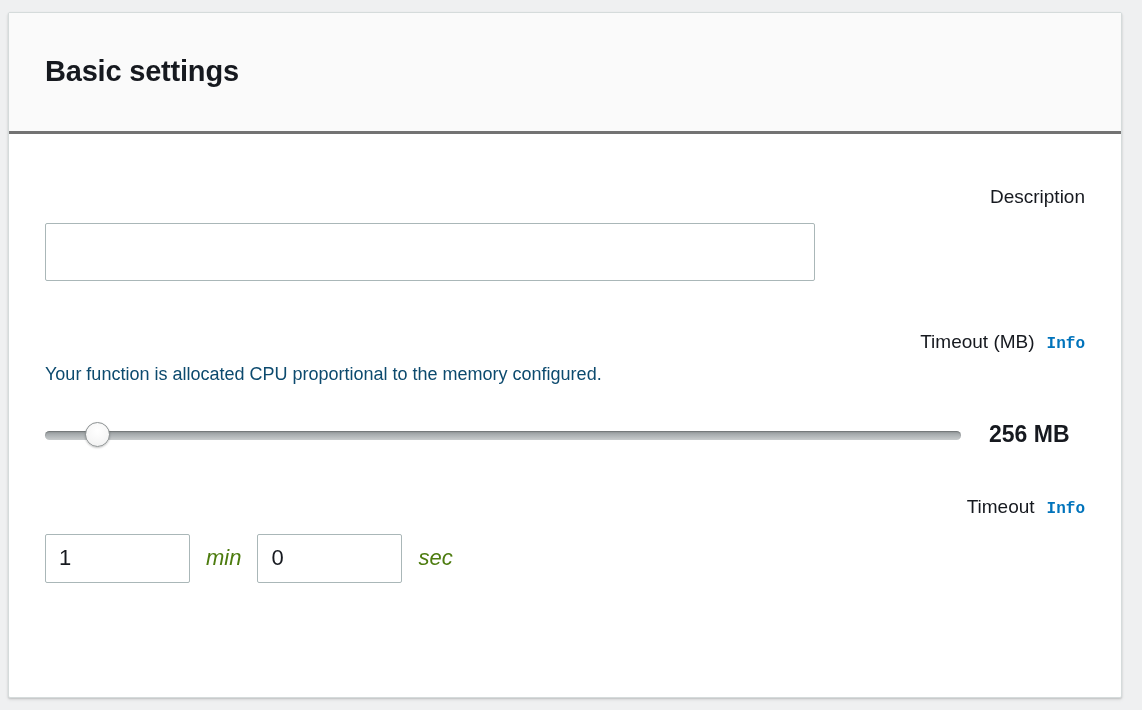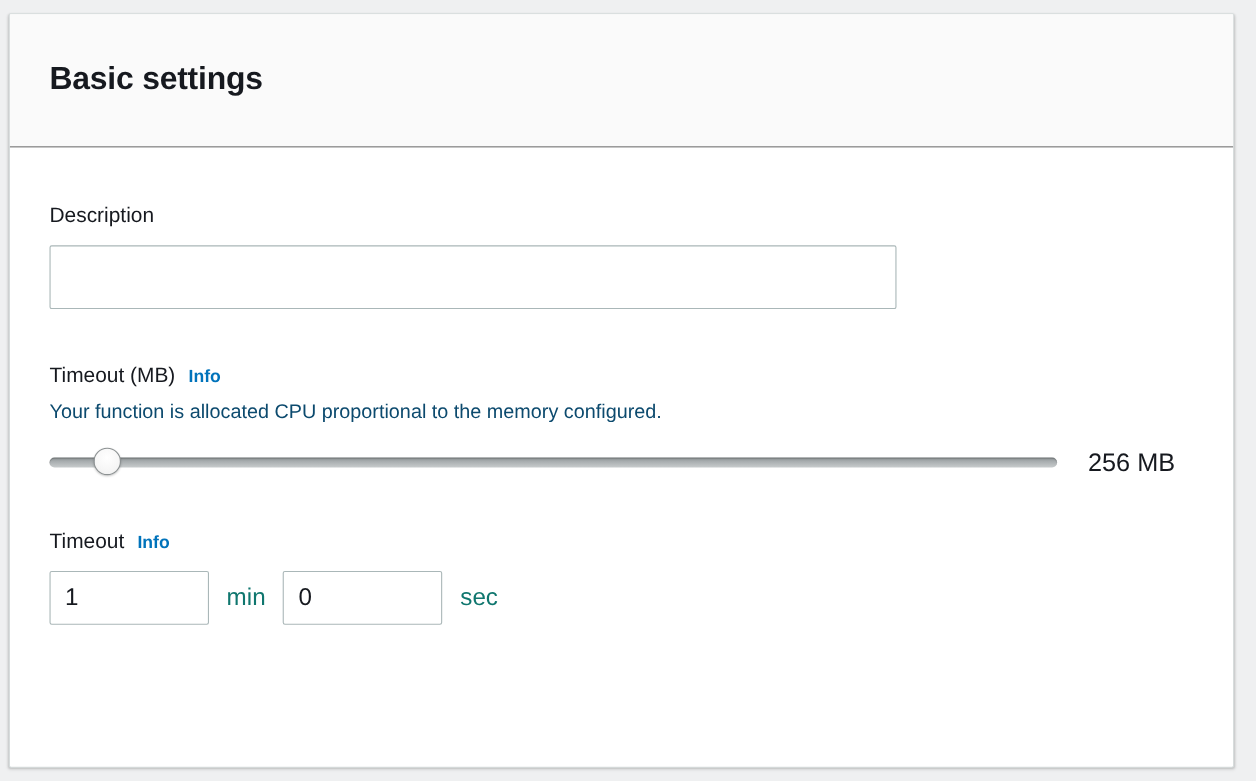--- a/index.html
+++ b/index.html
@@ -30,21 +30,21 @@
     height: 686px;
     background: #ffffff;
     border: 1px solid #d5dbdb;
     border-radius: 2px;
     box-shadow: 0 1px 2px rgba(0,0,0,0.16), 0 2px 4px rgba(0,0,0,0.06);
   }
 
   .card-header {
     height: 121px;
     background: #fafafa;
-    border-bottom: 1px solid #737373;
+    border-bottom: 3px solid #737373;
     display: flex;
     align-items: center;
     padding: 0 36px;
   }
 
   .card-title {
     font-size: 29px;
     font-weight: bold;
     color: #16191f;
     letter-spacing: -0.2px;
@@ -57,29 +57,31 @@
 
   
   .field-group { margin-bottom: 0; }
 
   .field-label {
     font-size: 19px;
     color: #16191f;
     line-height: 1.2;
     display: flex;
     align-items: baseline;
+    justify-content: flex-end;
   }
 
   .info-link {
     color: #0073bb;
     font-size: 16px;
     font-weight: bold;
     text-decoration: none;
     margin-left: 12px;
     cursor: pointer;
+    font-family: Liberation Mono, monospace;
   }
 
   .field-help {
     font-size: 18px;
     color: #0c4a6e;
     margin-top: 9px;
     line-height: 1.25;
   }
 
   .text-input {
@@ -95,22 +97,23 @@
     color: #16191f;
     padding: 0 14px;
     outline: none;
   }
 
   
   .memory-section { margin-top: 50px; }
 
   .slider-row {
     display: flex;
-    align-items: flex-start;
-    margin-top: 22px;
+    align-items: flex-end;
+    margin-top: 36px;
+    font-weight: bold;
   }
 
   .slider-wrap {
     position: relative;
     width: 916px;
     height: 26px;
     flex: none;
   }
 
   .slider-track {
@@ -161,23 +164,24 @@
     background: #ffffff;
     font-family: "Liberation Sans", sans-serif;
     font-size: 22px;
     color: #16191f;
     padding: 0 13px;
     outline: none;
   }
 
   .unit-label {
     font-size: 22px;
-    color: #0f766e;
+    color: #4d7c0f;
     margin: 0 16px;
     line-height: 1;
+    font-style: italic;
   }
   .unit-label.sec { margin-right: 0; }
 </style>
 </head>
 <body>
 
 <div class="page">
 
   <section class="card">
 

